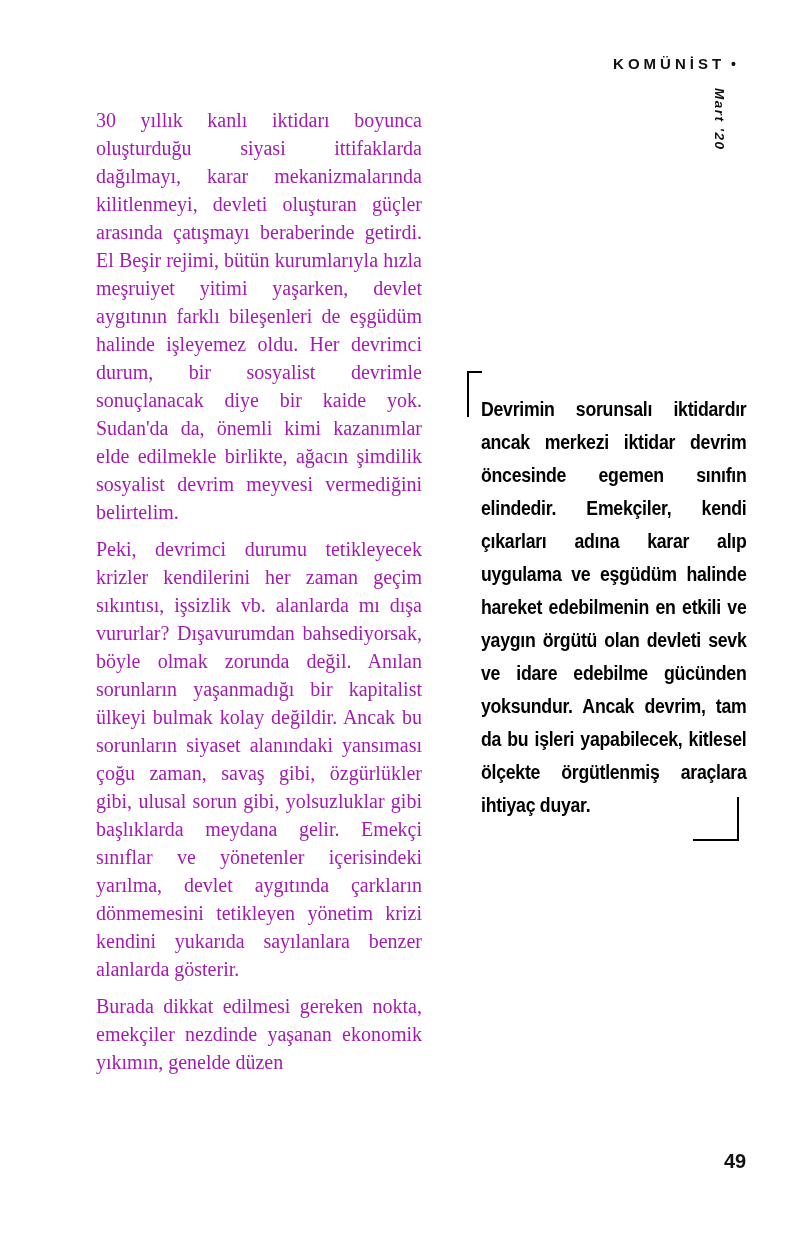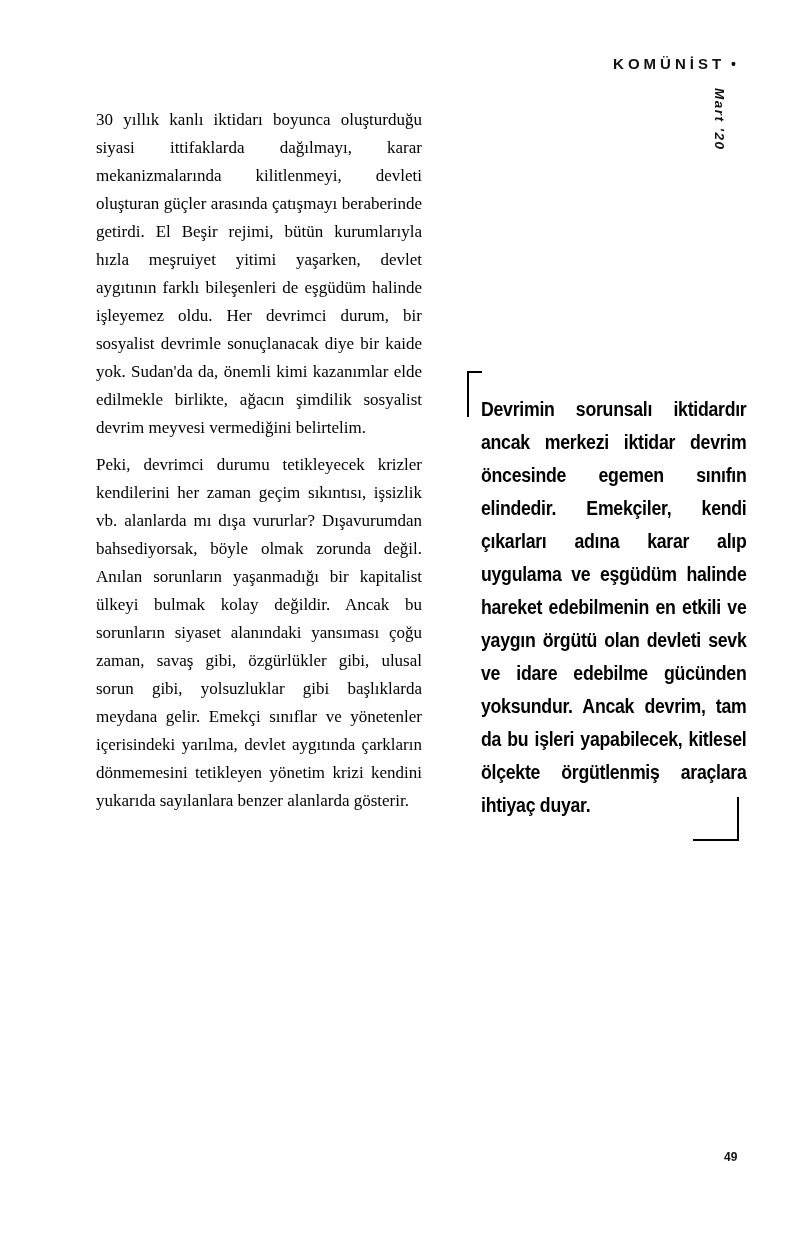--- a/index.html
+++ b/index.html
@@ -46,24 +46,24 @@
     color: #111;
     height: 90px;
   }
 
   
   .body-column {
     position: absolute;
     top: 106px;
     left: 96px;
     width: 326px;
-    font-size: 17px;
+    font-size: 20px;
     line-height: 28px;
     text-align: justify;
-    color: #000000;
+    color: #a21caf;
   }
   .body-column p {
     margin: 0 0 9px 0;
     hyphens: auto;
     -webkit-hyphens: auto;
   }
 
   
   .pull-quote {
     position: absolute;
@@ -99,35 +99,36 @@
     border-right: 2px solid #000;
   }
 
   
   .page-number {
     position: absolute;
     top: 1150px;
     left: 724px;
     font-family: "Liberation Sans", sans-serif;
     font-weight: 600;
-    font-size: 12px;
+    font-size: 20px;
     color: #111;
   }
 </style>
 </head>
 <body>
 
 <div class="journal-header">
   <span>KOMÜNİST</span><span class="bullet">•</span>
 </div>
 
 <div class="issue-date">Mart '20</div>
 
 <div class="body-column">
   <p>30 yıllık kanlı iktidarı boyunca oluşturduğu siyasi ittifaklarda dağılmayı, karar mekanizmalarında kilitlenmeyi, devleti oluşturan güçler arasında çatışmayı beraberinde getirdi. El Beşir rejimi, bütün kurumlarıyla hızla meşruiyet yitimi yaşarken, devlet aygıtının farklı bileşenleri de eşgüdüm halinde işleyemez oldu. Her devrimci durum, bir sosyalist devrimle sonuçlanacak diye bir kaide yok. Sudan'da da, önemli kimi kazanımlar elde edilmekle birlikte, ağacın şimdilik sosyalist devrim meyvesi vermediğini belirtelim.</p>
   <p>Peki, devrimci durumu tetikleyecek krizler kendilerini her zaman geçim sıkıntısı, işsizlik vb. alanlarda mı dışa vururlar? Dışavurumdan bahsediyorsak, böyle olmak zorunda değil. Anılan sorunların yaşanmadığı bir kapitalist ülkeyi bulmak kolay değildir. Ancak bu sorunların siyaset alanındaki yansıması çoğu zaman, savaş gibi, özgürlükler gibi, ulusal sorun gibi, yolsuzluklar gibi başlıklarda meydana gelir. Emekçi sınıflar ve yönetenler içerisindeki yarılma, devlet aygıtında çarkların dönmemesini tetikleyen yönetim krizi kendini yukarıda sayılanlara benzer alanlarda gösterir.</p>
+  <p>Burada dikkat edilmesi gereken nokta, emekçiler nezdinde yaşanan ekonomik yıkımın, genelde düzen</p>
 </div>
 
 <div class="quote-bracket-top"></div>
 <div class="pull-quote">Devrimin sorunsalı iktidardır ancak merkezi iktidar devrim öncesinde egemen sınıfın elindedir. Emekçiler, kendi çıkarları adına karar alıp uygulama ve eşgüdüm halinde hareket edebilmenin en etkili ve yaygın örgütü olan devleti sevk ve idare edebilme gücünden yoksundur. Ancak devrim, tam da bu işleri yapabilecek, kitlesel ölçekte örgütlenmiş araçlara ihtiyaç duyar.</div>
 <div class="quote-bracket-bottom"></div>
 
 <div class="page-number">49</div>
 
 </body></html>

